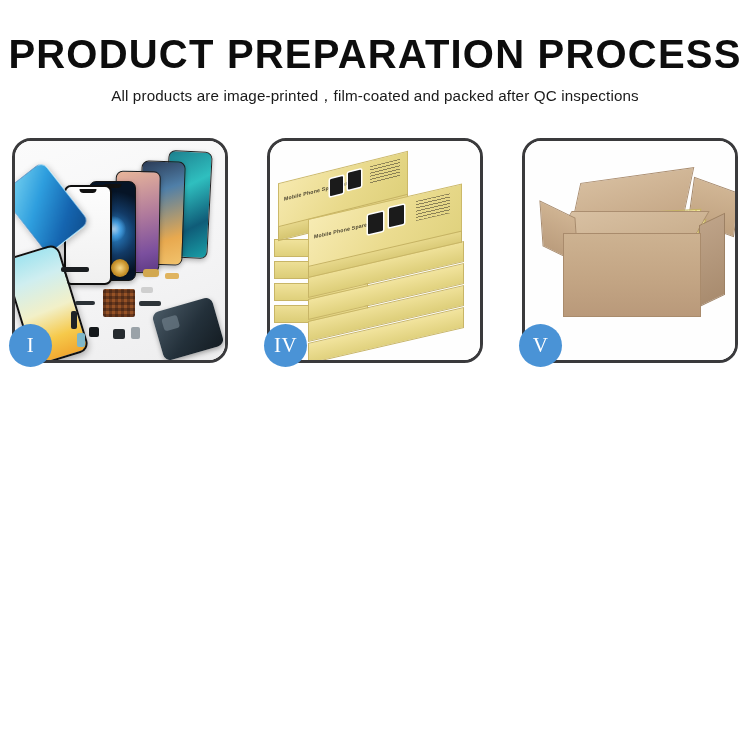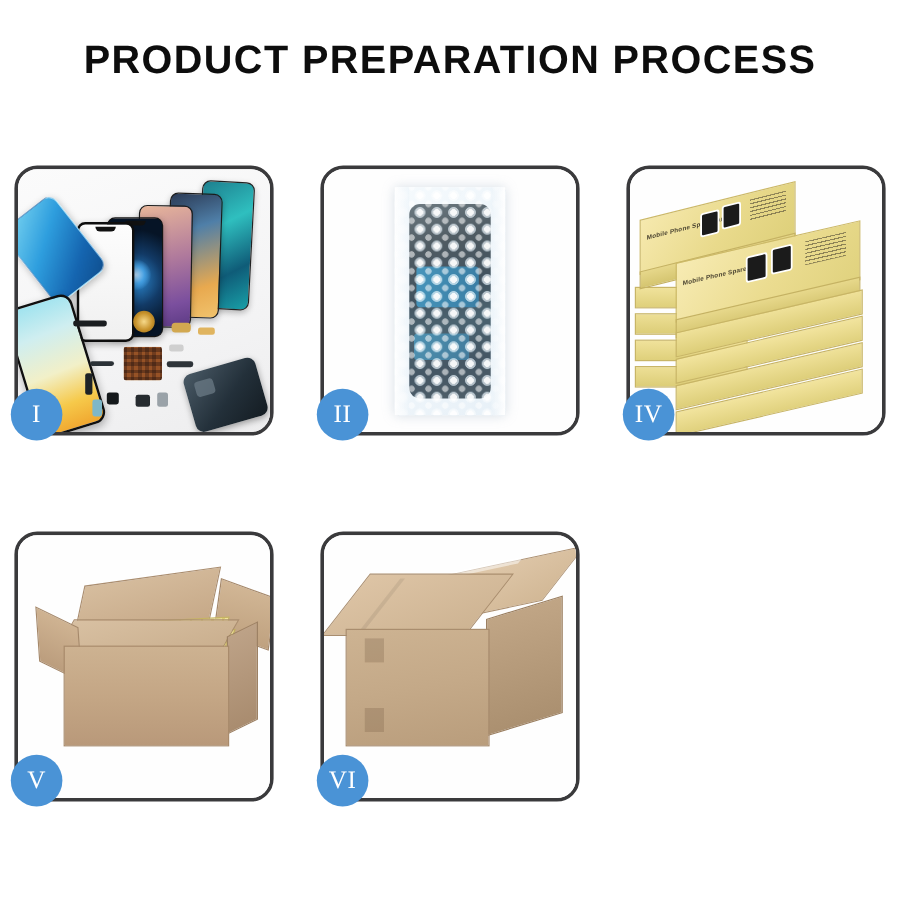--- a/index.html
+++ b/index.html
@@ -8,21 +8,21 @@
     background:#ffffff;
     font-family:"Liberation Sans","DejaVu Sans",sans-serif;
     overflow:hidden;
     position:relative;
   }
   .page{position:relative;width:750px;height:750px;}
 
   
   .header{width:750px;text-align:center;padding-top:33px;box-sizing:border-box;}
   .title{
-    font-size:33px;
+    font-size:40px;
     font-weight:700;
     letter-spacing:1.2px;
     color:#0d0d0d;
     line-height:1.05;
     white-space:nowrap;
     font-family:"Liberation Sans","DejaVu Sans",sans-serif;
   }
   .subtitle{
     margin-top:11px;
     font-size:15.2px;
@@ -273,20 +273,21 @@
   .s-seam-top{position:absolute;left:52px;top:2px;width:98px;height:6px;
     background:rgba(255,255,255,.5);transform:skew(-38deg,-12deg);}
 </style>
 </head>
 <body>
 
 <div class="page">
 
   <div class="header">
     <div class="title">PRODUCT PREPARATION PROCESS</div>
+    <div class="subtitle">All products are image-printed，film-coated and packed after QC inspections</div>
   </div>
 
   <div class="grid">
 
     <div class="panel">
       <div class="panel-inner p1">
         <div class="phone-fan">
           <div class="scr s5"></div>
           <div class="scr s4"></div>
           <div class="scr s3"></div>
@@ -311,32 +312,20 @@
         <div class="chip c6"></div>
         <div class="chip c7"></div>
         <div class="chip c8"></div>
         <div class="chip c9"></div>
         <div class="chip c10"></div>
         <div class="chip c11"></div>
       </div>
       <div class="badge">I</div>
     </div>
 
-    <div class="panel">
-      <div class="panel-inner p2">
-        <div class="bubble-bag">
-          <div class="bag-core"></div>
-          <div class="bubbles"></div>
-          <div class="bubbles2"></div>
-          <div class="bag-edge"></div>
-          <div class="bag-edge r"></div>
-        </div>
-      </div>
-      <div class="badge">II</div>
-    </div>
 
 
     <div class="panel">
       <div class="panel-inner p4">
         <div class="stack">
 
           <div style="position:absolute;left:0px;top:28px;width:96px;height:168px;">
             <div style="position:absolute;left:0;top:122px;width:92px;height:16px;background:linear-gradient(180deg,#eddf96,#dccd77);border:1px solid #c8b566;"></div>
             <div style="position:absolute;left:0;top:100px;width:92px;height:16px;background:linear-gradient(180deg,#f0e29b,#dfd07b);border:1px solid #c8b566;"></div>
             <div style="position:absolute;left:0;top:78px;width:92px;height:16px;background:linear-gradient(180deg,#eddf96,#dccd77);border:1px solid #c8b566;"></div>
@@ -382,30 +371,15 @@
           <div class="inner-boxes2"></div>
           <div class="c-top"></div>
           <div class="flap-left"></div>
           <div class="c-rightface"></div>
           <div class="c-body"></div>
         </div>
       </div>
       <div class="badge">V</div>
     </div>
 
-    <div class="panel">
-      <div class="panel-inner p6">
-        <div class="sealed">
-          <div class="s-top2"></div>
-          <div class="s-seam-top"></div>
-          <div class="s-top"></div>
-          <div class="seam"></div>
-          <div class="s-side"></div>
-          <div class="s-front"></div>
-          <div class="tape"></div>
-          <div class="tape2"></div>
-        </div>
-      </div>
-      <div class="badge">VI</div>
-    </div>
 
   </div>
 </div>
 
 </body></html>

